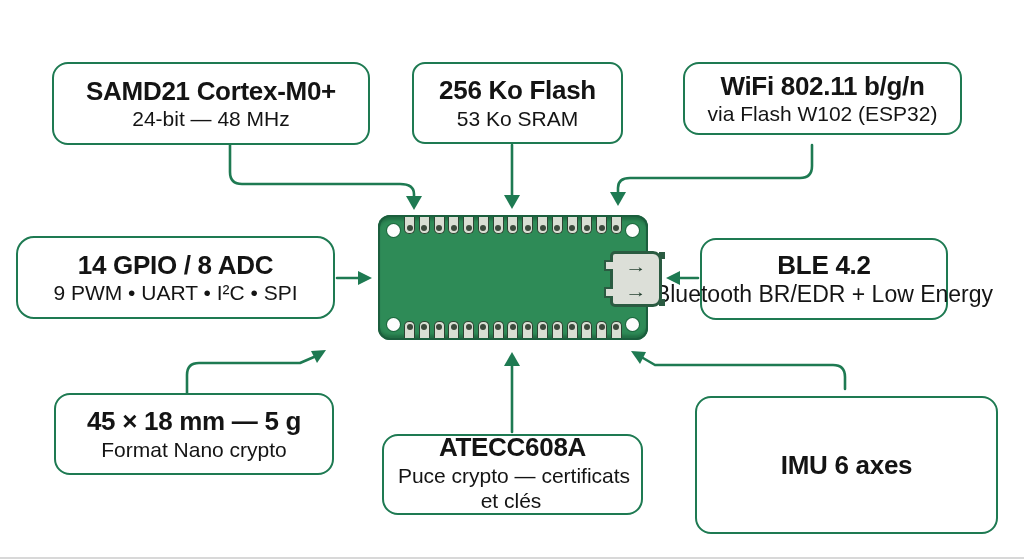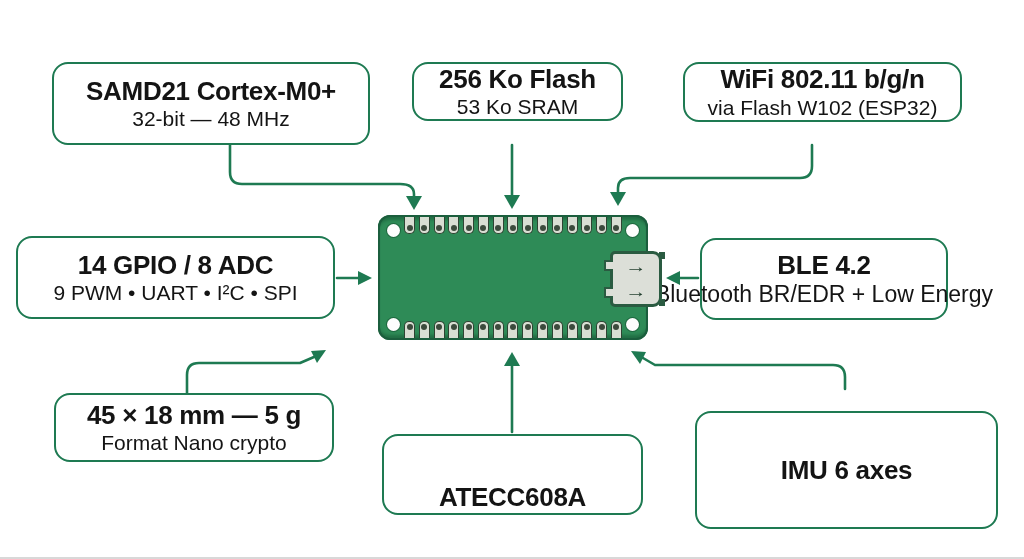--- a/index.html
+++ b/index.html
@@ -22,28 +22,28 @@
   .box{
     position:absolute;z-index:2;background:#fff;border:2.5px solid var(--accent);
     border-radius:16px;display:flex;flex-direction:column;align-items:center;
     justify-content:center;text-align:center;overflow:visible;
   }
   .box .t{font-weight:bold;font-size:26px;line-height:1.18;letter-spacing:-.3px;}
   .box .s{font-size:21px;line-height:1.2;}
   .s-inline{display:inline;background:#fff;padding:0 3px;}
 
   #b-cpu   {left:52px;  top:62px;  width:318px; height:83px;}
-  #b-mem   {left:412px; top:62px;  width:211px; height:59px;}
-  #b-wifi  {left:683px; top:62px;  width:279px; height:60px;}
-  #b-io    {left:16px;  top:236px; width:319px; height:83px;}
+  #b-mem   {left:412px; top:62px;  width:211px; height:82px;border-radius:13px;}
+  #b-wifi  {left:683px; top:62px;  width:279px; height:73px;}
+  #b-io    {left:16px;  top:236px; width:319px; height:83px;border-radius:18px;}
   #b-ble   {left:700px; top:238px; width:248px; height:82px;}
   #b-ble .s{font-size:23px;white-space:nowrap;}
-  #b-size  {left:54px;  top:393px; width:280px; height:69px;}
+  #b-size  {left:54px;  top:393px; width:280px; height:82px;}
   #b-crypto{left:382px; top:434px; width:261px; height:81px;justify-content:flex-end;padding-top:16px;}
-  #b-imu   {left:695px; top:411px; width:303px; height:118px;}
+  #b-imu   {left:695px; top:396px; width:303px; height:138px;}
 
   
   .board{
     position:absolute;z-index:2;left:378px;top:215px;width:270px;height:125px;
     background:var(--pcb);border-radius:12px;
     box-shadow:inset 0 0 0 2px var(--pcb-dark), inset 0 5px 3px rgba(0,40,20,.28), inset 0 -5px 3px rgba(0,40,20,.28);
   }
   .corner-hole{position:absolute;width:13px;height:13px;border-radius:50%;background:#fdfdfd;box-shadow:0 0 0 1px rgba(0,40,20,.35);}
   .ch-tl{left:9px;top:9px;}  .ch-tr{right:9px;top:9px;}
   .ch-bl{left:9px;bottom:9px;} .ch-br{right:9px;bottom:9px;}
@@ -104,21 +104,21 @@
       <polygon points="504,366 520,366 512,352"></polygon>
     </g>
     <g>
       <path d="M845,389 L845,377 Q845,365 833,365 L655,365 L643,358"></path>
       <polygon points="631,351 646,352 640,364"></polygon>
     </g>
   </svg>
 
   <div class="box" id="b-cpu">
     <div class="t">SAMD21 Cortex-M0+</div>
-    <div class="s">32-bit — 48 MHz</div>
+    <div class="s">24-bit — 48 MHz</div>
   </div>
 
   <div class="box" id="b-mem">
     <div class="t">256 Ko Flash</div>
     <div class="s">53 Ko SRAM</div>
   </div>
 
   <div class="box" id="b-wifi">
     <div class="t">WiFi 802.11 b/g/n</div>
     <div class="s">via Flash W102 (ESP32)</div>
@@ -134,20 +134,21 @@
     <div class="s">Bluetooth BR/EDR + Low Energy</div>
   </div>
 
   <div class="box" id="b-size">
     <div class="t">45 × 18 mm — 5 g</div>
     <div class="s">Format Nano crypto</div>
   </div>
 
   <div class="box" id="b-crypto">
     <div class="t">ATECC608A</div>
+    <div class="s"><span class="s-inline">Puce crypto — certificats et clés</span></div>
   </div>
 
   <div class="box" id="b-imu">
     <div class="t">IMU 6 axes</div>
   </div>
 
   <div class="board">
     <div class="corner-hole ch-tl"></div>
     <div class="corner-hole ch-tr"></div>
     <div class="corner-hole ch-bl"></div>

